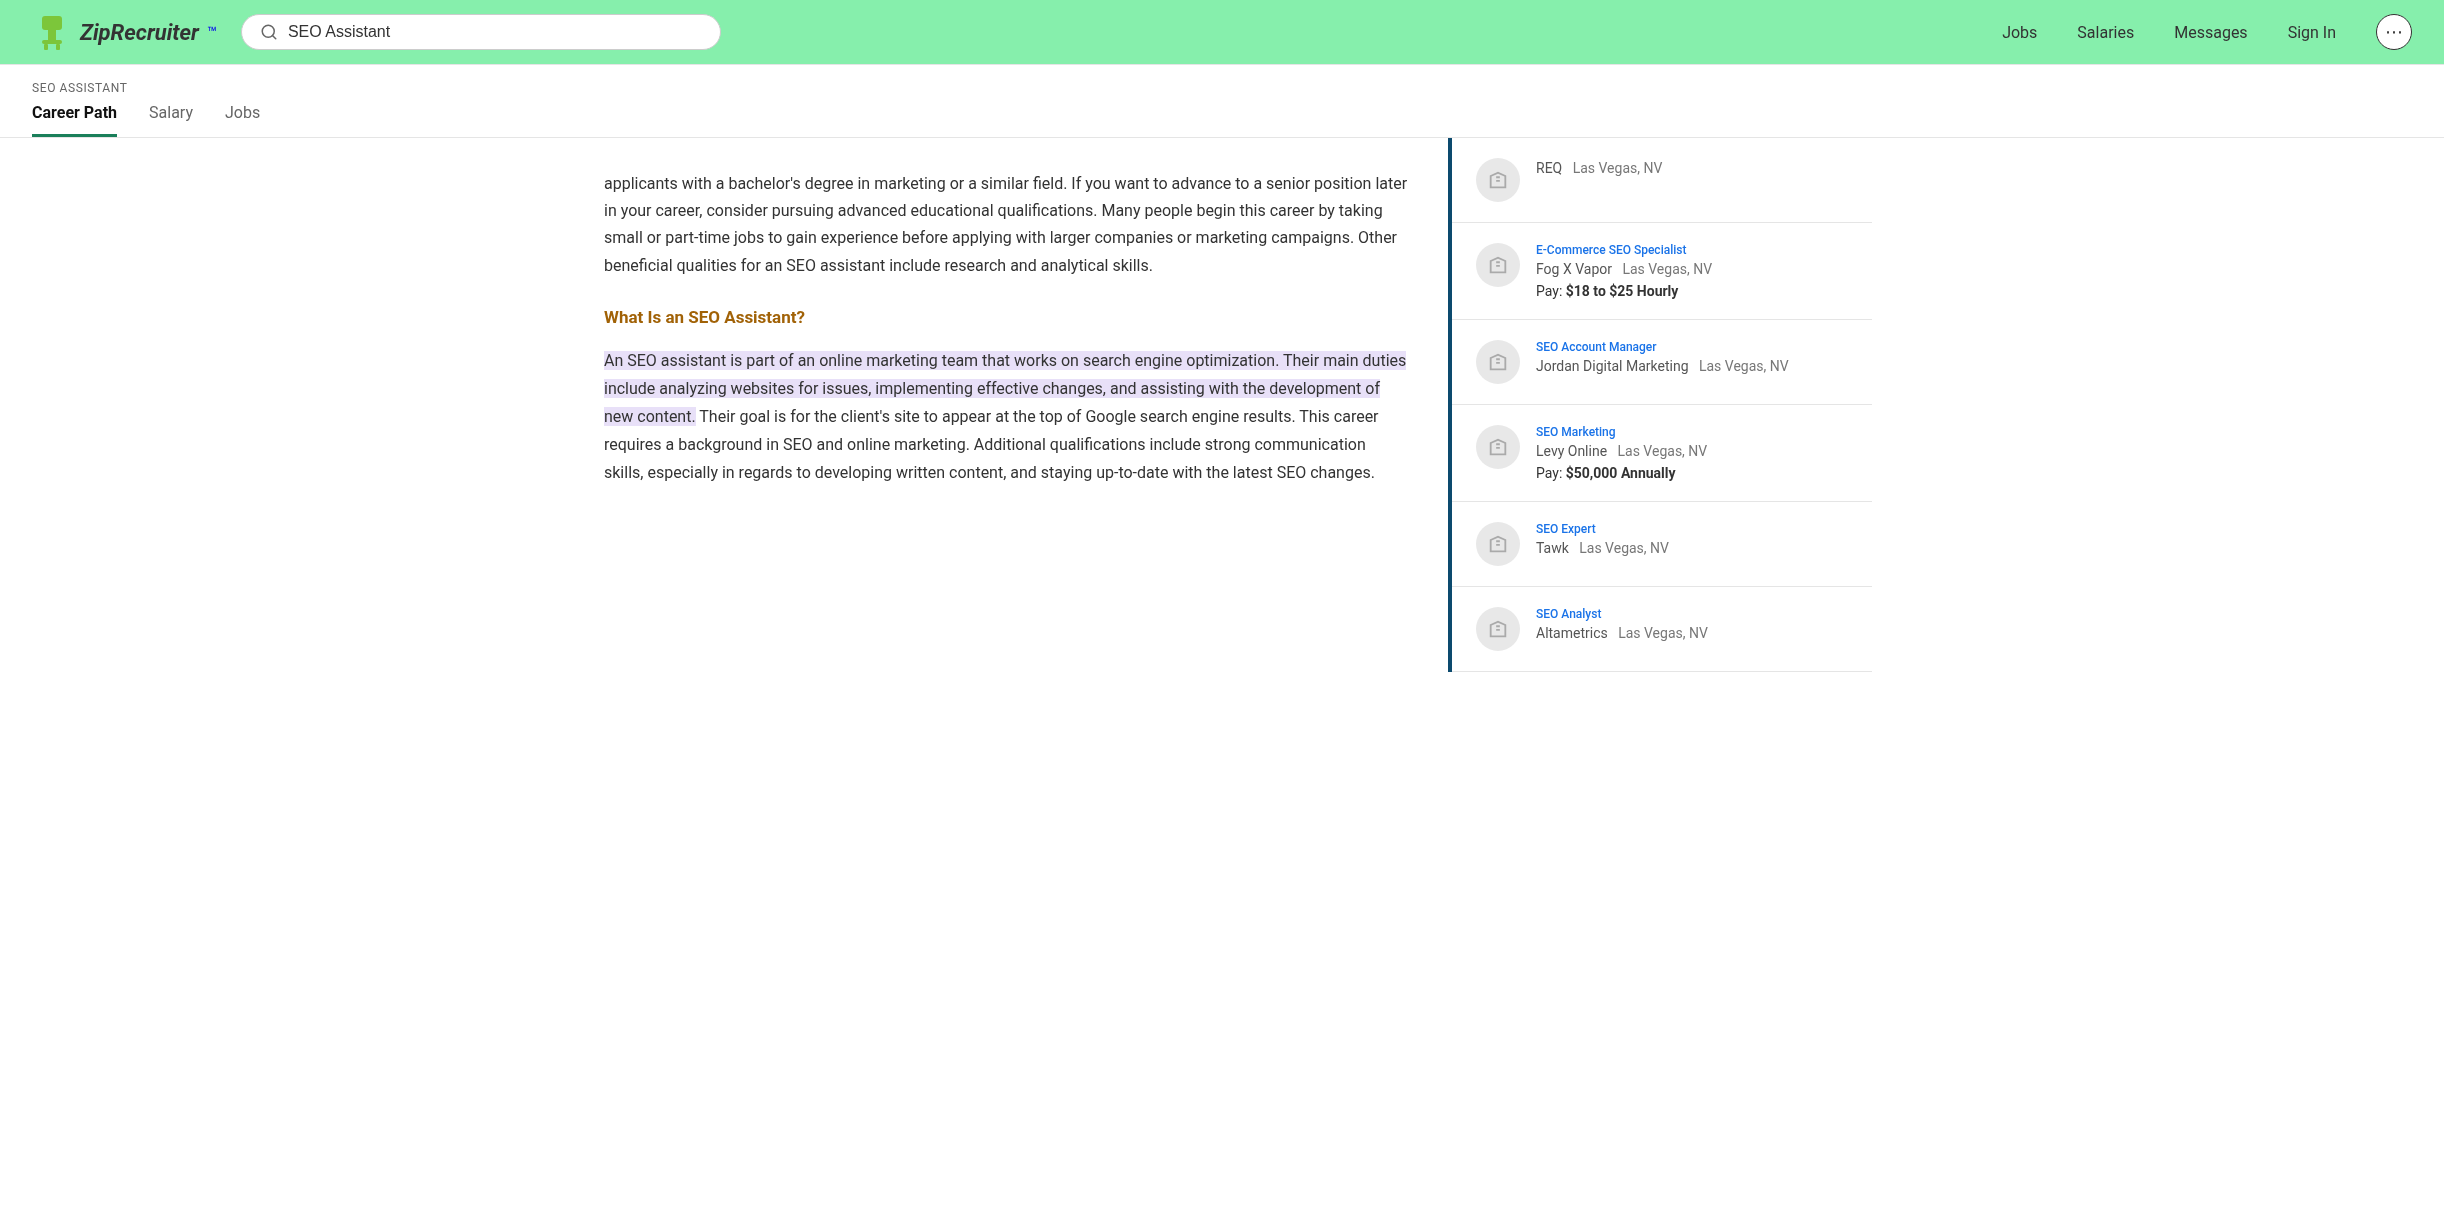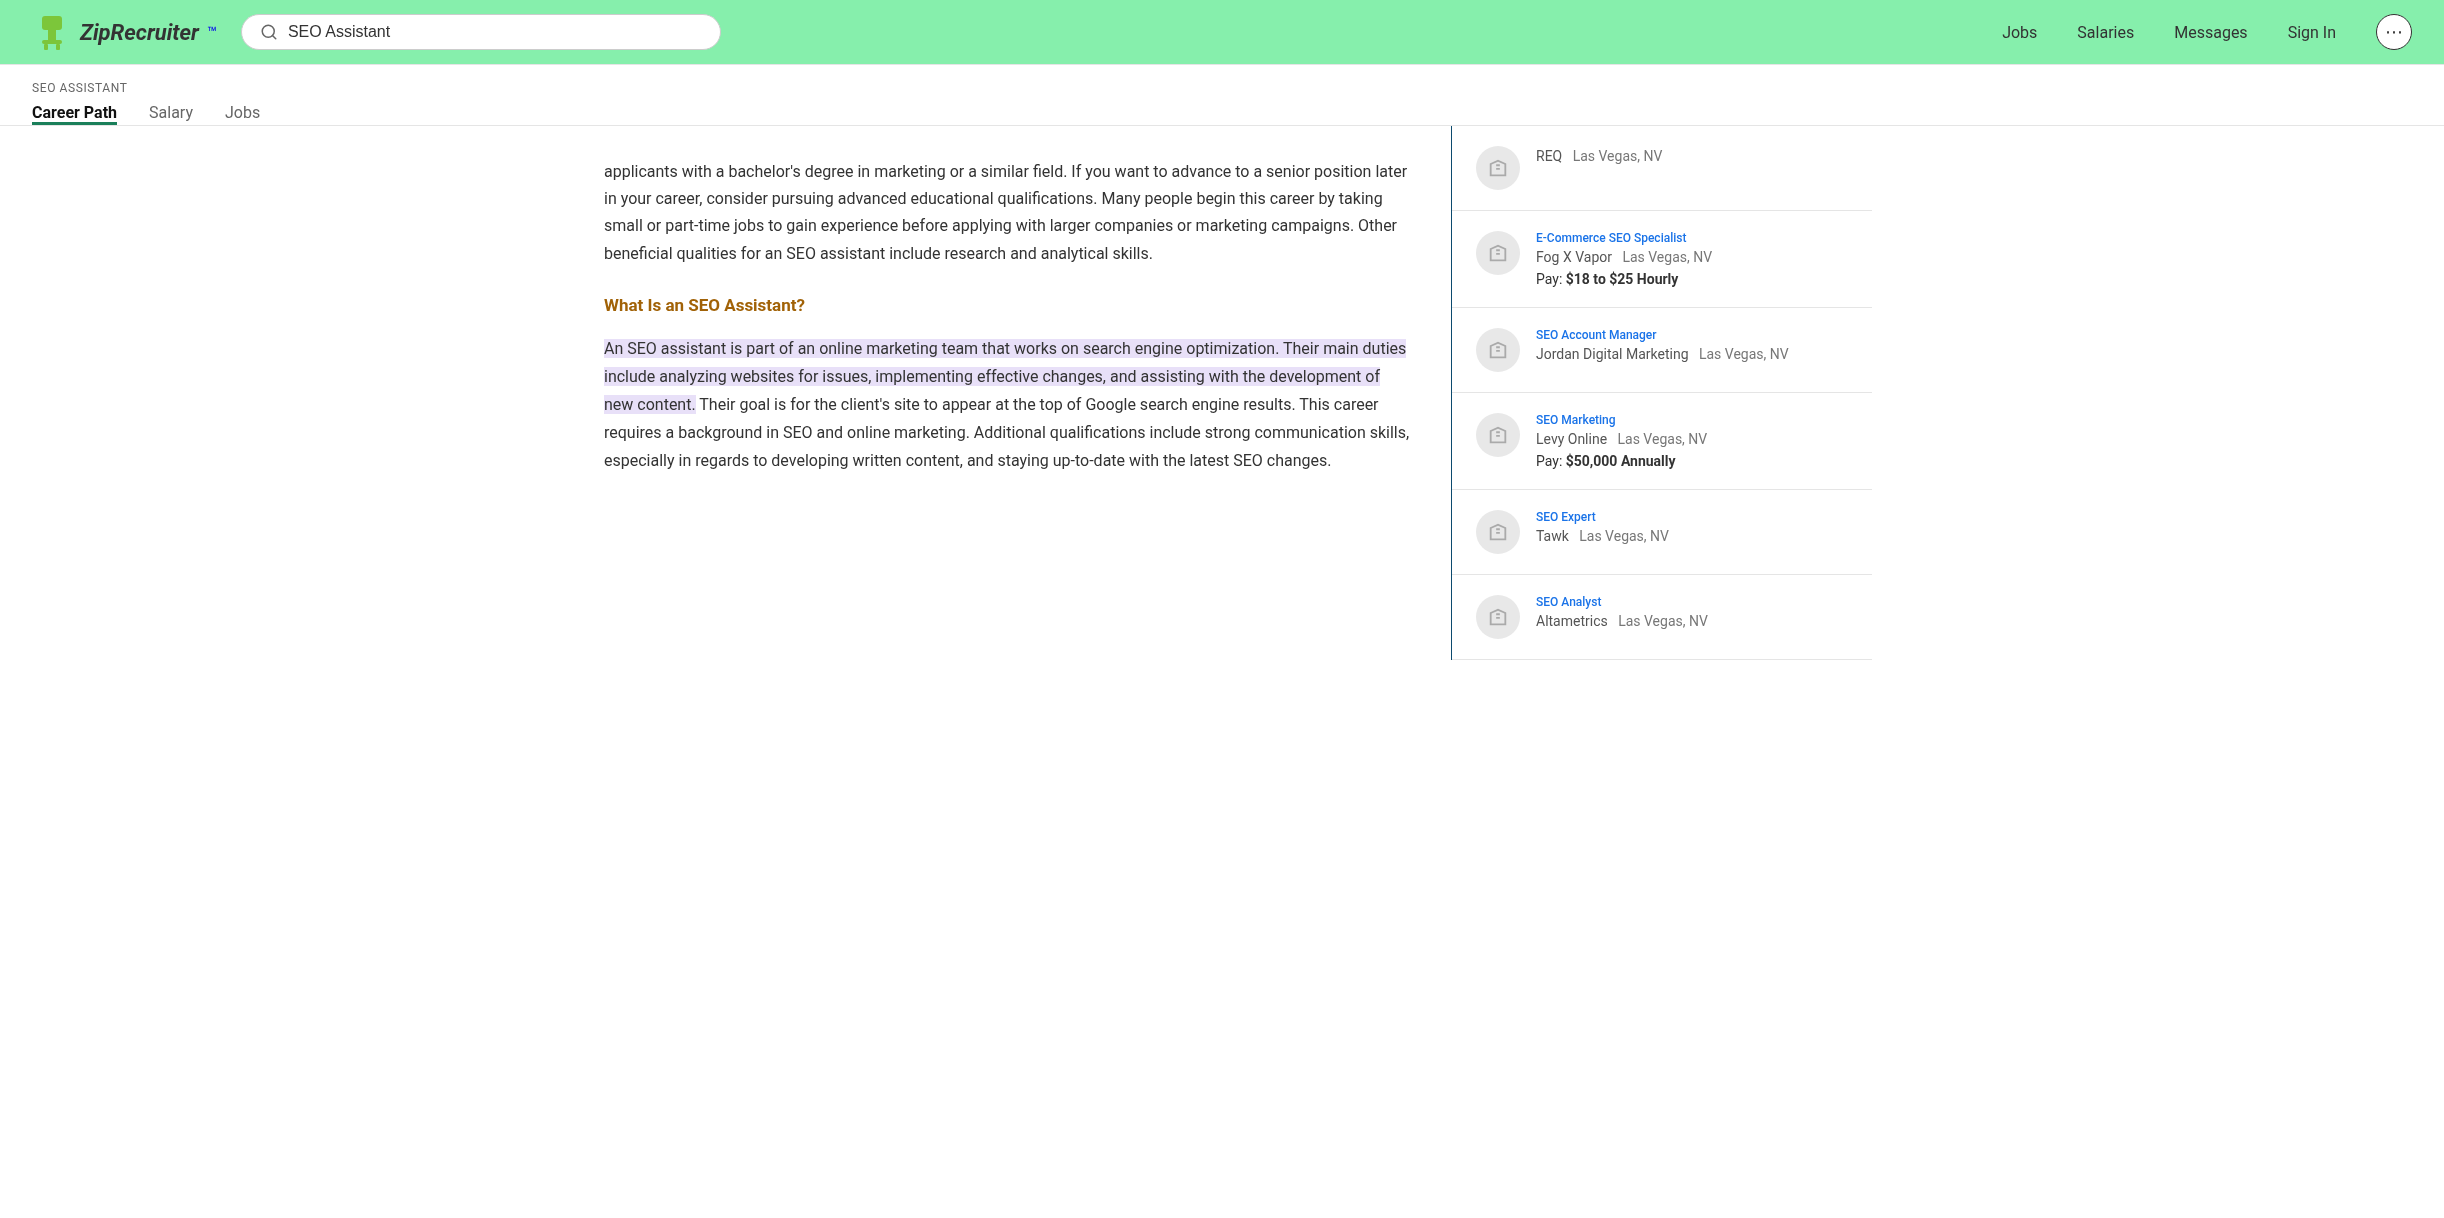--- a/index.html
+++ b/index.html
@@ -89,20 +89,21 @@
       letter-spacing: 0.05em;
       text-transform: uppercase;
       margin-bottom: 8px;
     }
     .tabs {
       display: flex;
       gap: 32px;
     }
     .tab {
       font-size: 16px;
+      padding-bottom: 12px;
       cursor: pointer;
       color: #666;
       border-bottom: 3px solid transparent;
       font-weight: 400;
     }
     .tab.active {
       color: #111;
       font-weight: 700;
       border-bottom: 3px solid #1a7f5a;
     }
@@ -112,21 +113,21 @@
       display: flex;
       max-width: 1300px;
       margin: 0 auto;
     }
 
     
     .content-area {
       flex: 1;
       padding: 32px 40px 32px 32px;
       overflow-y: auto;
-      border-right: 1px solid #0c4a6e;
+      border-right: 4px solid #0c4a6e;
     }
     .content-text {
       font-size: 16px;
       line-height: 1.7;
       color: #333;
       margin-bottom: 28px;
     }
     .section-heading {
       font-size: 17px;
       font-weight: 700;

